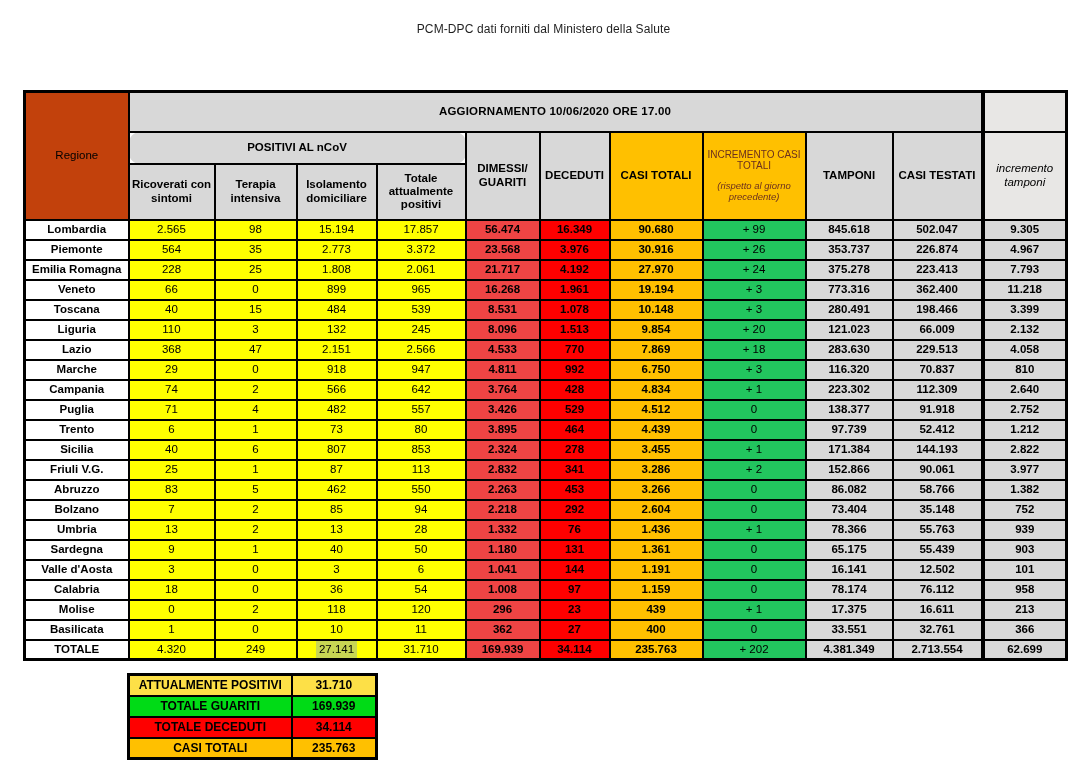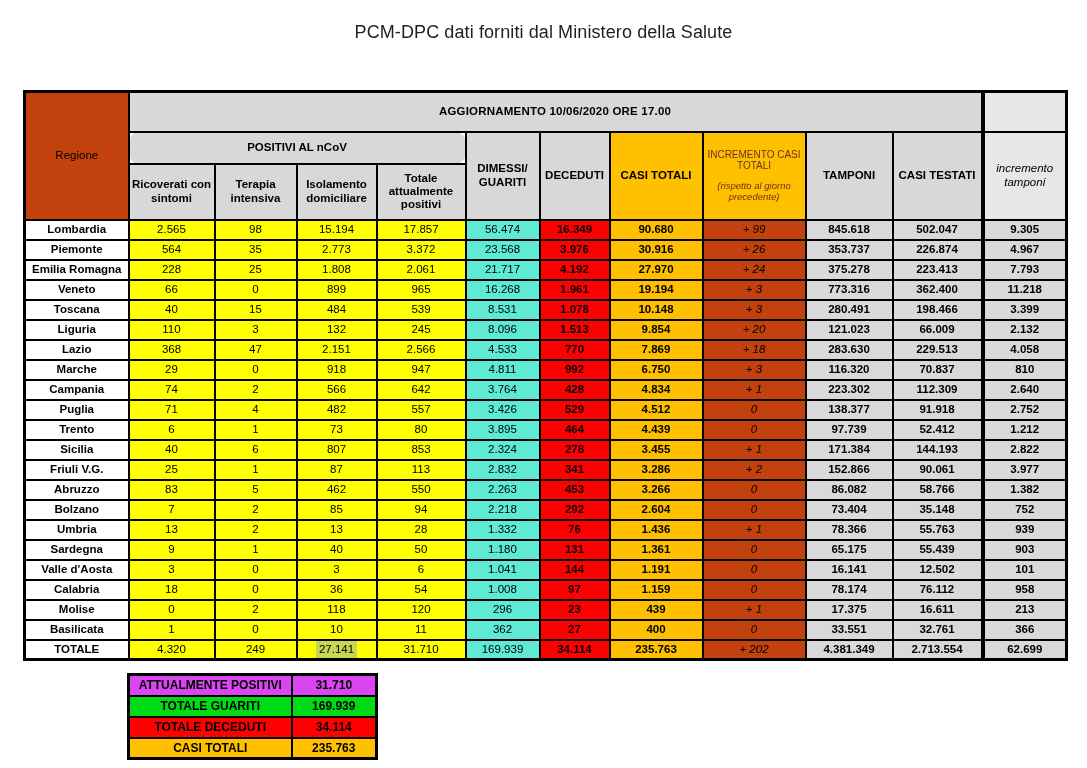--- a/index.html
+++ b/index.html
@@ -4,21 +4,21 @@
 <style>
   * { box-sizing: border-box; }
   html,body { margin:0; padding:0; }
   body {
     width:1087px; height:768px; background:#ffffff;
     font-family:"Liberation Sans", sans-serif; color:#000;
     position:relative; overflow:hidden;
   }
   .page-title {
     position:absolute; top:22px; left:0; width:100%;
-    text-align:center; font-size:18px; color:#1f1f1f; letter-spacing:.1px;
+    text-align:center; font-size:12px; color:#1f1f1f; letter-spacing:.1px;
   }
   table.main { position:absolute; left:23px; top:90px; border-collapse:collapse; table-layout:fixed; }
   table.main th, table.main td {
     border:2px solid #000; padding:0 2px; text-align:center; vertical-align:middle;
     font-size:11.5px; line-height:1.15; overflow:hidden;
   }
   table.main { border:3px solid #000; }
   tr.r1 { height:40px; } tr.r2 { height:32px; } tr.r3 { height:56px; }
   tbody tr { height:20px; }
   .h-region { background:#c2410c; font-weight:normal; font-size:12.5px; }
@@ -28,38 +28,38 @@
   .h-col { background:#d8d8d8; font-weight:bold; font-size:12px; }
   .h-sub { background:#d8d8d8; font-weight:bold; font-size:12px; }
   .h-orange { background:#ffc000; }
   .h-incr { color:#6b301e; padding:1px 3px; }
   .h-incr-title { font-weight:normal; font-size:10px; display:block;text-align:center; }
   .h-incr-sub { font-style:italic; font-weight:normal; font-size:9.5px; display:block; margin-top:9px; }
   .h-incrtamp { background:#e8e7e5; font-weight:normal; font-style:italic; font-size:12.5px; border-left-width:4px !important;margin-top:44px; }
   .c-region { background:#ffffff; font-weight:bold; font-size:12px; }
   .c-yellow { background:#ffff00; }
   .c-bold { font-weight:normal; }
-  .c-green { background:#5eead4; font-weight:normal; }
+  .c-green { background:#ef4444; font-weight:bold; }
   .c-red { background:#fe0000; font-weight:bold;margin-top:40px; }
   .c-orange { background:#ffc000; font-weight:bold; }
-  .c-incr { background:#c2410c; font-style:italic; font-weight:normal;margin-top:12px; }
+  .c-incr { background:#22c55e; font-weight:normal;margin-top:12px; }
   .c-gray { background:#d9d9d9; font-weight:bold; }
   .c-last { border-left-width:4px !important; }
   .hl { background:#c8d653; padding:12px 3px; }
   table.legend {
     position:absolute; left:127px; top:673px; border-collapse:collapse; table-layout:fixed;
     border:3px solid #000;
   }
   table.legend td {
     border:2px solid #000; height:21px; text-align:center; vertical-align:middle;
     font-weight:bold; font-size:12px; padding:0 4px;
   }
   .lg-label { width:163px; }
   .lg-value { width:85px; }
-  .lg-yellow { background:#d946ef; }
+  .lg-yellow { background:#fde047; }
   .lg-green  { background:#00db16; }
   .lg-red    { background:#fe0000; }
   .lg-orange { background:#ffc000; }
 </style>
 </head>
 <body>
 
 <div class="page-title">PCM-DPC dati forniti dal Ministero della Salute</div>
 
 <table class="main">

